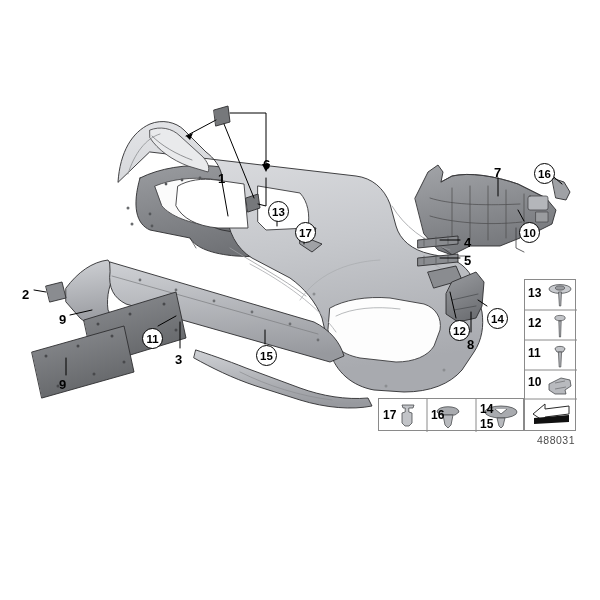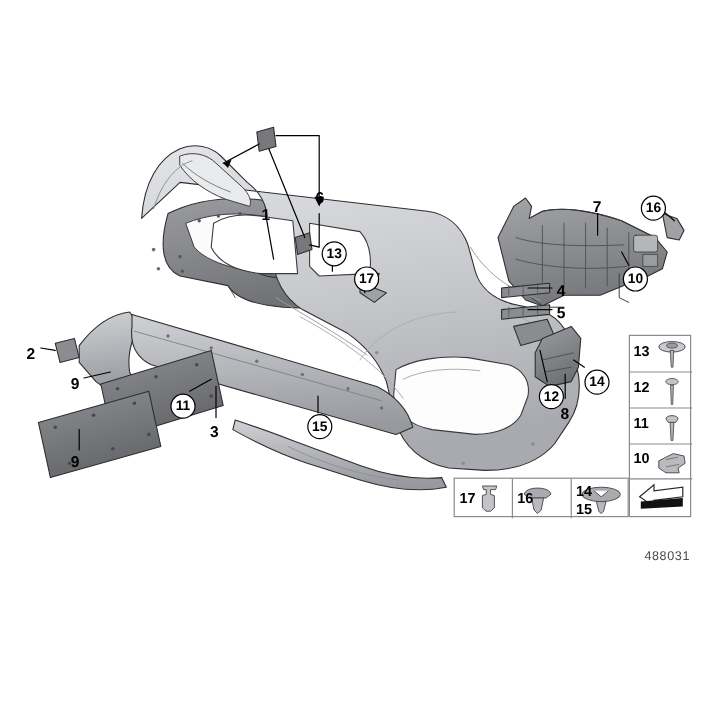--- a/index.html
+++ b/index.html
@@ -10,21 +10,21 @@
   #footer{position:absolute;left:0;top:500px;width:600px;height:100px;}
 
   .callout{position:absolute;font-weight:bold;font-size:13px;line-height:1;
            color:#000;white-space:nowrap;}
   .circ{position:absolute;width:21px;height:21px;border:1.4px solid #000;
         border-radius:50%;box-sizing:border-box;font-weight:bold;font-size:11.5px;
         display:flex;align-items:center;justify-content:center;background:#fff;color:#000;}
 
   .legendbox{position:absolute;border:1px solid #8a8a8a;box-sizing:border-box;background:#fff;}
   .lnum{position:absolute;font-weight:bold;font-size:12px;}
-  .code{position:absolute;font-size:10.5px;color:#4a4a4a;letter-spacing:.5px;margin-top:24px;}
+  .code{position:absolute;font-size:10.5px;color:#4a4a4a;letter-spacing:.5px;}
 </style>
 </head>
 <body>
 
 <div id="diagram">
 
   <svg width="600" height="500" viewBox="0 0 600 500" style="position:absolute;left:0;top:0;">
     <defs>
       <linearGradient id="gMain" x1="0" y1="0" x2="0.3" y2="1">
         <stop offset="0%" stop-color="#d9dade"></stop>

